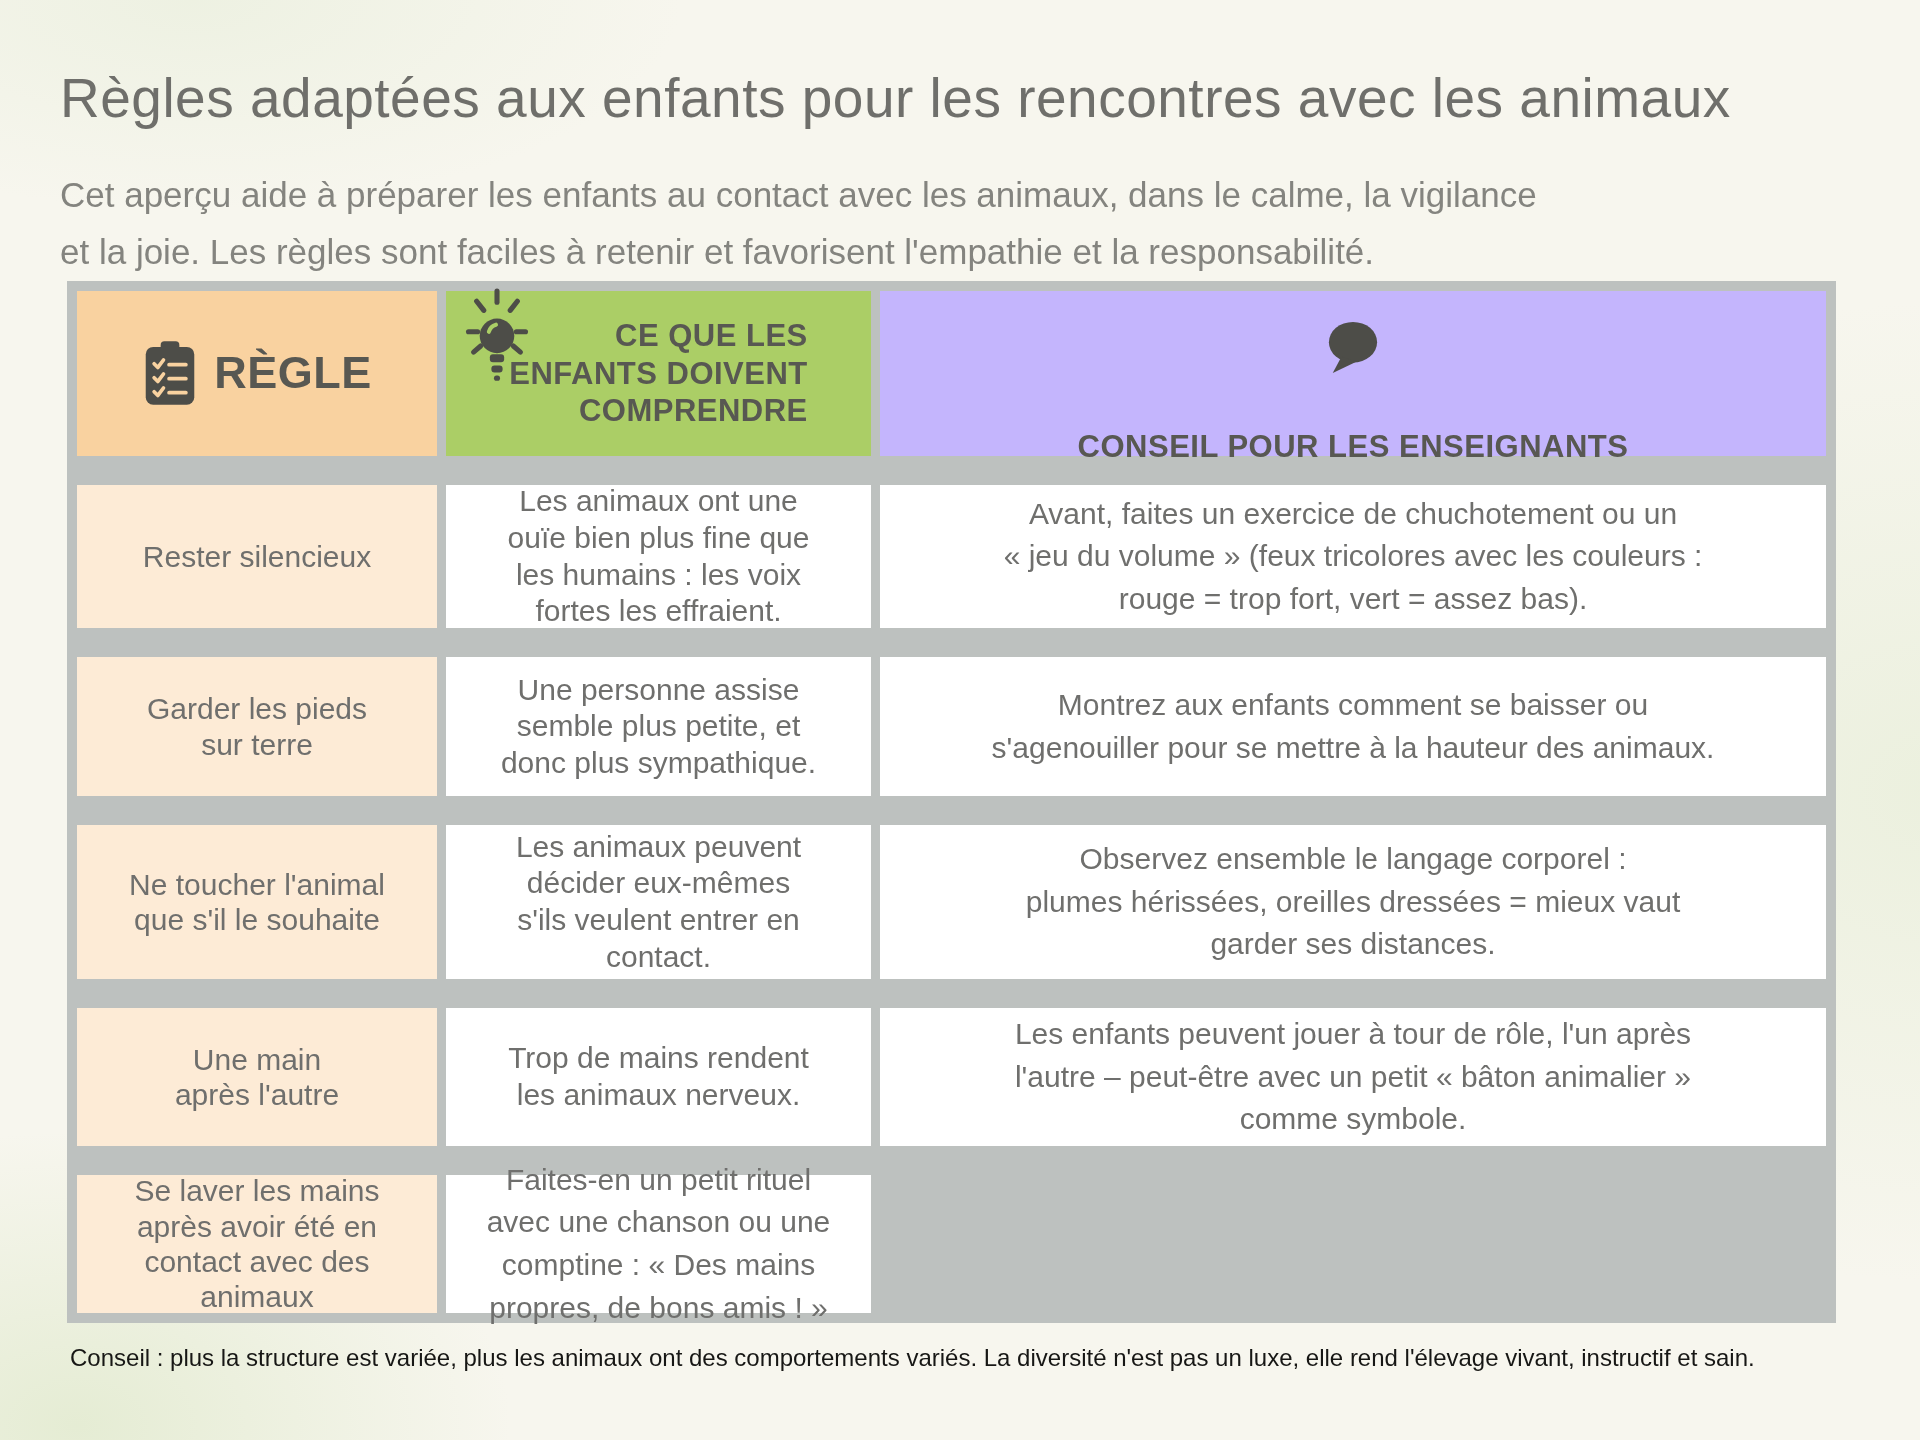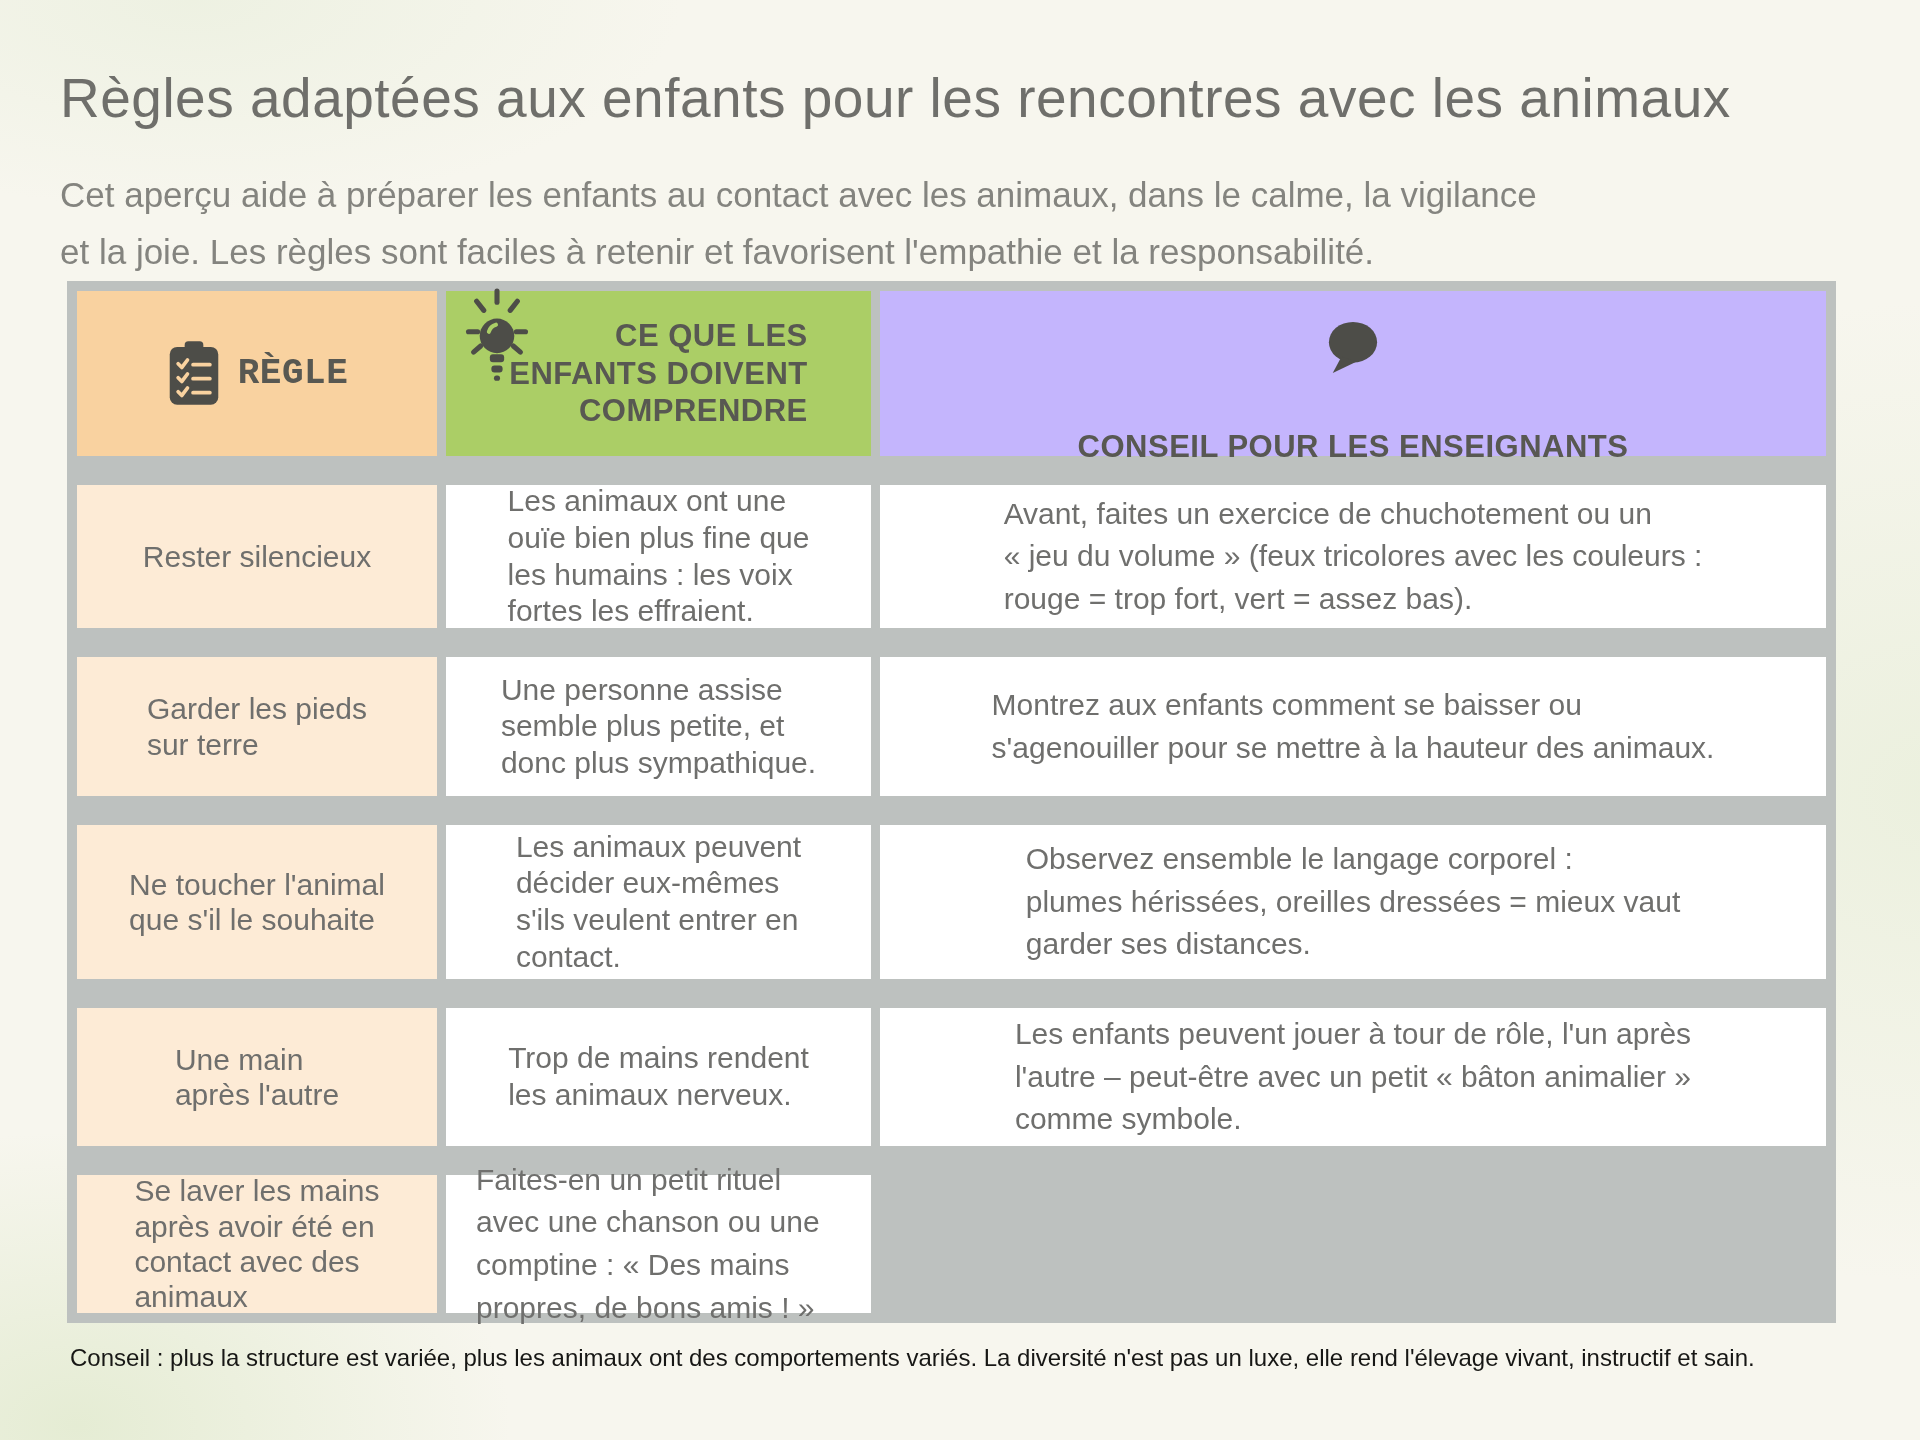--- a/index.html
+++ b/index.html
@@ -32,21 +32,21 @@
     display:flex;align-items:center;justify-content:center;gap:16px;
     font-size:31px;font-weight:bold;color:#585852;text-align:center;
     letter-spacing:.5px;white-space:pre-line;line-height:1.22;
   }
   .th-regle{background:#f9d2a0;}
   .th-comprendre{background:#abce66;position:relative;text-align:right;}
   .th-conseil{background:#c4b5fd;flex-direction:column;}
   .bulb-wrap{position:absolute;left:18px;top:-42px;width:66px;height:112px;}
   .td{
     display:flex;align-items:center;justify-content:center;
-    font-size:30px;color:#6f6f6d;white-space:pre-line;
+    text-align:center;font-size:30px;color:#6f6f6d;white-space:pre-line;
     padding:6px 14px;box-sizing:border-box;margin-top:20px;
   }
   .td-regle{background:#fdebd6;line-height:1.18;}
   .td-comprendre{background:#ffffff;line-height:1.22;}
   .td-conseil{background:#ffffff;line-height:1.42;padding:6px 30px;}
   .footer{
     position:absolute;left:70px;top:1344px;width:1790px;
     font-size:24px;color:#171715;
   }
   .footer b{font-weight:normal;}
@@ -67,21 +67,21 @@
         <rect x="20" y="0" width="20" height="14" rx="4" fill="#4d4d48"></rect>
         <rect x="4" y="6" width="52" height="62" rx="8" fill="#4d4d48"></rect>
         <polyline points="13,24 17,28 23,20" fill="none" stroke="#f9d2a0" stroke-width="4" stroke-linecap="round" stroke-linejoin="round"></polyline>
         <line x1="29" y1="25" x2="47" y2="25" stroke="#f9d2a0" stroke-width="4" stroke-linecap="round"></line>
         <polyline points="13,39 17,43 23,35" fill="none" stroke="#f9d2a0" stroke-width="4" stroke-linecap="round" stroke-linejoin="round"></polyline>
         <line x1="29" y1="40" x2="47" y2="40" stroke="#f9d2a0" stroke-width="4" stroke-linecap="round"></line>
         <polyline points="13,54 17,58 23,50" fill="none" stroke="#f9d2a0" stroke-width="4" stroke-linecap="round" stroke-linejoin="round"></polyline>
         <line x1="29" y1="55" x2="47" y2="55" stroke="#f9d2a0" stroke-width="4" stroke-linecap="round"></line>
       </svg>
     </span>
-    <span style="font-size:36px;font-family:Liberation Mono, monospace;">RÈGLE</span>
+    <span style="font-size:45px;">RÈGLE</span>
   </div>
 
   <div class="th th-comprendre">
     <span class="bulb-wrap">
       <svg width="66" height="112" viewBox="0 0 64 110">
         <g stroke="#4d4d48" stroke-width="5" stroke-linecap="round">
           <line x1="32" y1="4" x2="32" y2="15"></line>
           <line x1="12" y1="14" x2="19" y2="23"></line>
           <line x1="52" y1="14" x2="45" y2="23"></line>
           <line x1="4" y1="44" x2="13" y2="44"></line>

